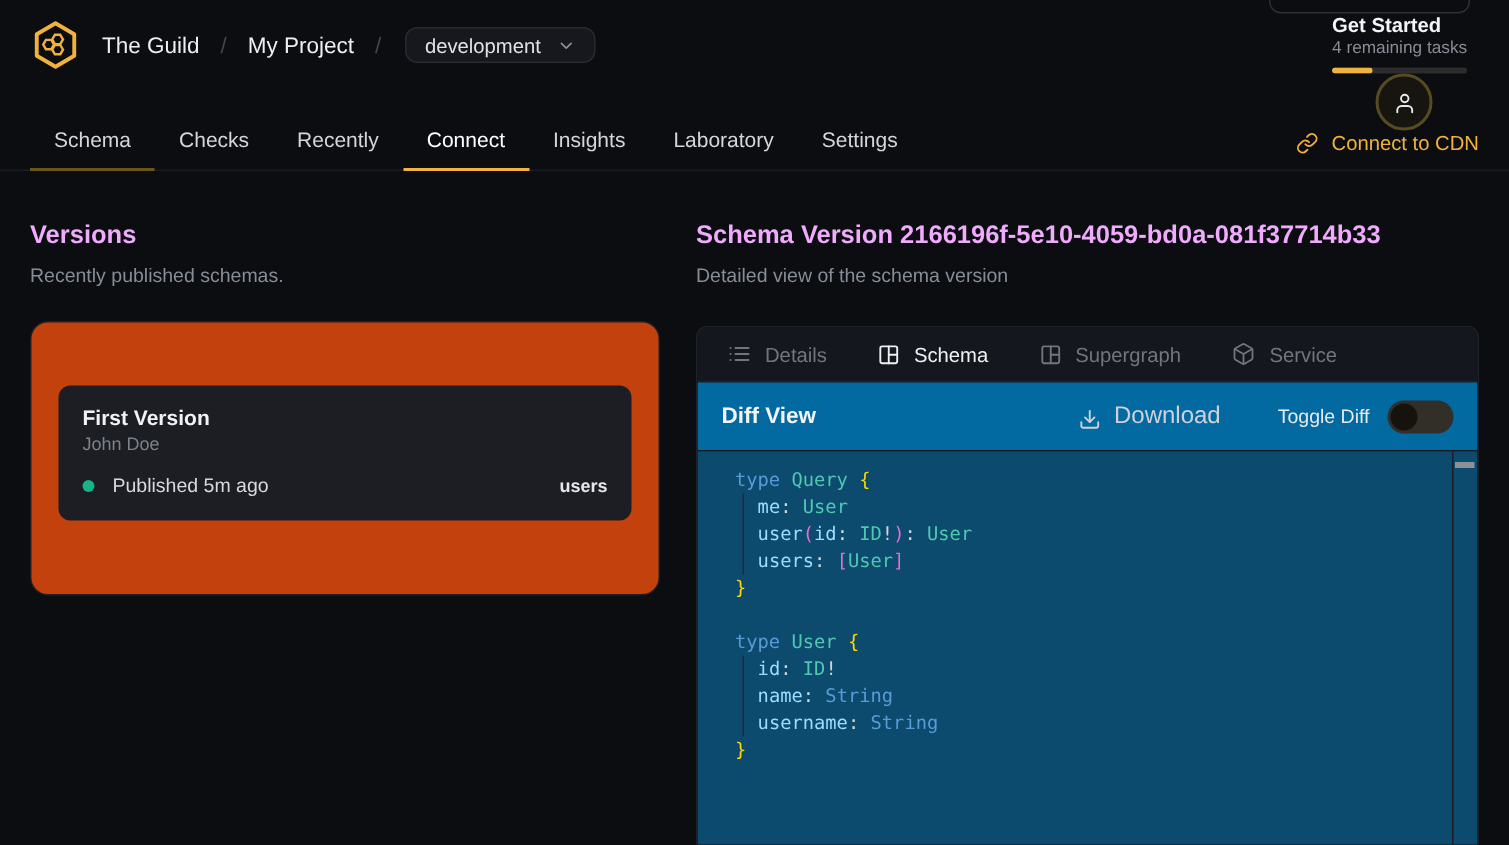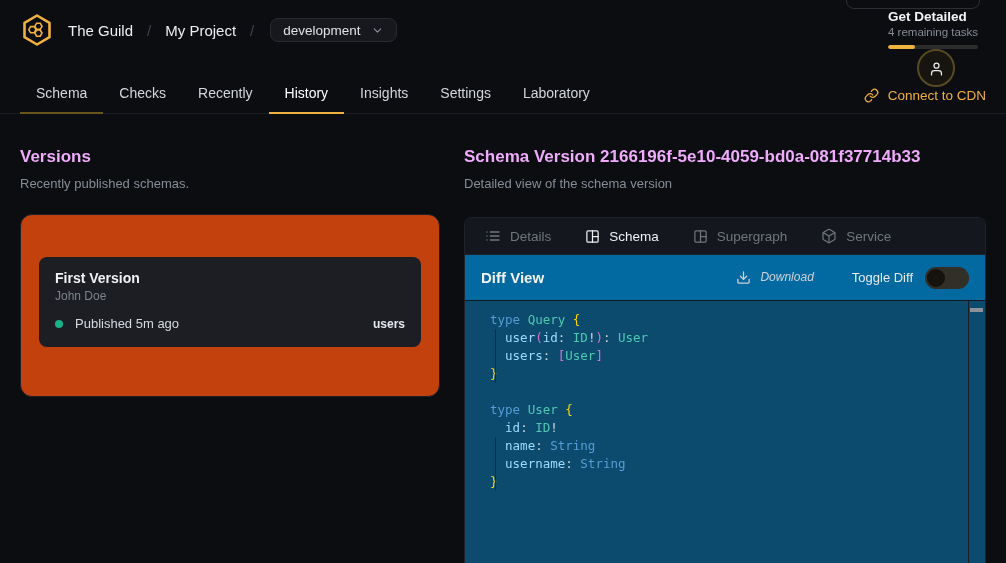--- a/index.html
+++ b/index.html
@@ -76,21 +76,21 @@
   .schema-panel {
     margin-top:25px; height:412px; border:1px solid #1e222a; border-bottom:none;
     border-radius:8px 8px 0 0; display:flex; flex-direction:column; overflow:hidden;
   }
   .panel-tabs { height:37px; flex:none; background:#14171d; border-bottom:1px solid #1f232b; display:flex; align-items:center; padding:0 20px; gap:34px; }
   .panel-tab { display:flex; align-items:center; gap:9px; font-size:13.5px; color:#70757e; cursor:pointer; white-space:nowrap; }
   .panel-tab.active { color:#eef0f3; font-weight:500; }
   .diff-row { height:46px; flex:none; background:#0369a1; border-bottom:1px solid #141821; display:flex; align-items:center; padding:0 16px; }
   .diff-title { font-size:15px; font-weight:700; color:#f2f4f6; }
   .diff-controls { margin-left:auto; display:flex; align-items:center; }
-  .download-btn { display:flex; align-items:flex-start; gap:9px; font-size:12px; color:#ced2d8; cursor:pointer;font-style:italic; }
+  .download-btn { display:flex; align-items:flex-end; gap:9px; font-size:16px; color:#ced2d8; cursor:pointer; }
   .toggle-label { margin-left:38px; font-size:13px; color:#e8eaec; }
   .switch { margin-left:12px; width:44px; height:22px; border-radius:11px; background:#322e28; position:relative; cursor:pointer; flex:none; }
   .switch .knob { position:absolute; top:2px; left:2px; width:18px; height:18px; border-radius:50%; background:#16130e; transition:left .15s; }
 
   .code-area {
     flex:1; background:#0c4a6e; position:relative;
     padding:10px 20px 0 25px;
     font-family:"DejaVu Sans Mono", monospace; font-size:12.5px; line-height:18px;
   }
   .code-line { height:18px; white-space:pre; }
@@ -133,43 +133,43 @@
           <polyline points="6 9 12 15 18 9"></polyline>
         </svg>
     </div>
 
     <div class="header-right">
       <button class="latest-btn">
         <span>Latest changes</span>
         <span class="latest-dot"></span>
       </button>
       <div class="get-started">
-        <div class="gs-title">Get Detailed</div>
+        <div class="gs-title">Get Started</div>
         <div class="gs-sub">4 remaining tasks</div>
         <div class="gs-bar">
           <div class="gs-fill" style="width: 30%;"></div>
         </div>
       </div>
       <div class="avatar">
         <svg width="17" height="17" viewBox="0 0 24 24" fill="none" stroke="currentColor" stroke-width="1.8" stroke-linecap="round" stroke-linejoin="round">
             <path d="M19 21v-2a4 4 0 0 0-4-4H9a4 4 0 0 0-4 4v2"></path>
             <circle cx="12" cy="8" r="3.5"></circle>
           </svg>
       </div>
     </div>
   </div>
 
   <div class="navbar">
     <div class="nav-tab dim">Schema</div>
     <div class="nav-tab">Checks</div>
     <div class="nav-tab">Recently</div>
-    <div class="nav-tab active">History</div>
+    <div class="nav-tab active">Connect</div>
     <div class="nav-tab">Insights</div>
+    <div class="nav-tab">Laboratory</div>
     <div class="nav-tab">Settings</div>
-    <div class="nav-tab">Laboratory</div>
     <div class="cdn-link">
       <svg width="15" height="15" viewBox="0 0 24 24" fill="none" stroke="currentColor" stroke-width="2" stroke-linecap="round" stroke-linejoin="round">
           <path d="M10 13a5 5 0 0 0 7.54.54l3-3a5 5 0 0 0-7.07-7.07l-1.72 1.71"></path>
           <path d="M14 11a5 5 0 0 0-7.54-.54l-3 3a5 5 0 0 0 7.07 7.07l1.71-1.71"></path>
         </svg>
       <span>Connect to CDN</span>
     </div>
   </div>
 
   <div class="main">
@@ -249,20 +249,21 @@
             <span class="toggle-label">Toggle Diff</span>
             <div class="switch" id="diff-switch">
               <div class="knob"></div>
             </div>
           </div>
         </div>
 
         <div class="code-area">
           <div id="code-lines">
               <div class="code-line"><span class="tok-kw">type</span><span class="tok-plain"> </span><span class="tok-type">Query</span><span class="tok-plain"> </span><span class="tok-brace">{</span></div>
+              <div class="code-line"><span class="tok-plain">  </span><span class="tok-field">me</span><span class="tok-punc">:</span><span class="tok-plain"> </span><span class="tok-type">User</span></div>
               <div class="code-line"><span class="tok-plain">  </span><span class="tok-field">user</span><span class="tok-bracket">(</span><span class="tok-field">id</span><span class="tok-punc">:</span><span class="tok-plain"> </span><span class="tok-type">ID</span><span class="tok-punc">!</span><span class="tok-bracket">)</span><span class="tok-punc">:</span><span class="tok-plain"> </span><span class="tok-type">User</span></div>
               <div class="code-line"><span class="tok-plain">  </span><span class="tok-field">users</span><span class="tok-punc">:</span><span class="tok-plain"> </span><span class="tok-bracket">[</span><span class="tok-type">User</span><span class="tok-bracket">]</span></div>
               <div class="code-line"><span class="tok-brace">}</span></div>
               <div class="code-line">&nbsp;</div>
               <div class="code-line"><span class="tok-kw">type</span><span class="tok-plain"> </span><span class="tok-type">User</span><span class="tok-plain"> </span><span class="tok-brace">{</span></div>
               <div class="code-line"><span class="tok-plain">  </span><span class="tok-field">id</span><span class="tok-punc">:</span><span class="tok-plain"> </span><span class="tok-type">ID</span><span class="tok-punc">!</span></div>
               <div class="code-line"><span class="tok-plain">  </span><span class="tok-field">name</span><span class="tok-punc">:</span><span class="tok-plain"> </span><span class="tok-kw">String</span></div>
               <div class="code-line"><span class="tok-plain">  </span><span class="tok-field">username</span><span class="tok-punc">:</span><span class="tok-plain"> </span><span class="tok-kw">String</span></div>
               <div class="code-line"><span class="tok-brace">}</span></div>
             </div>

